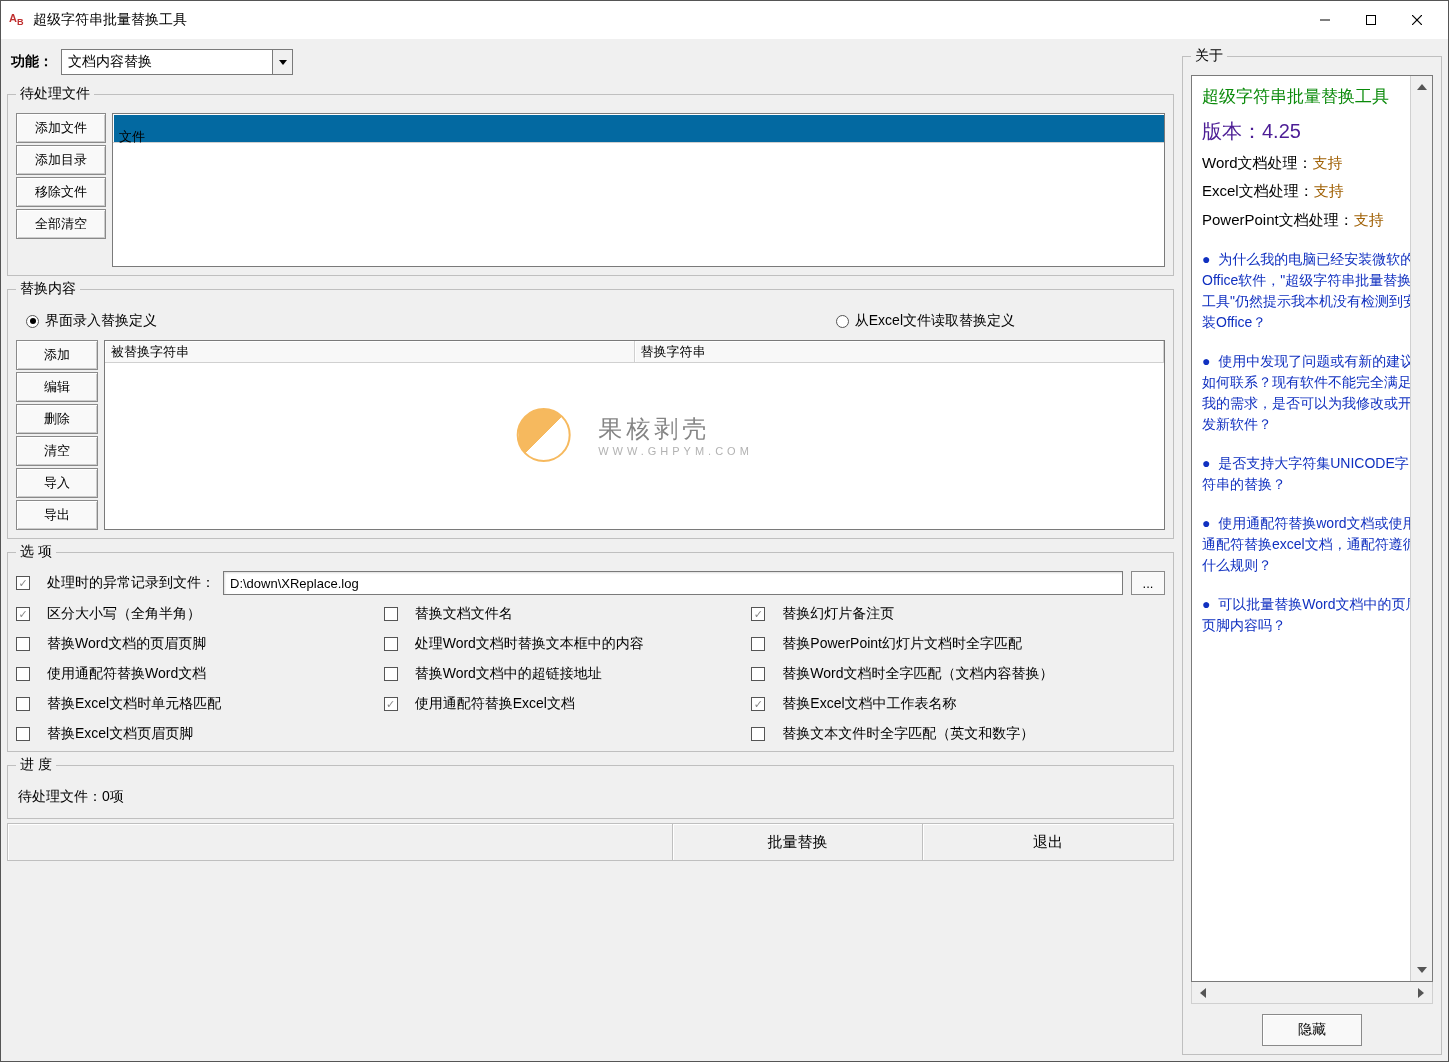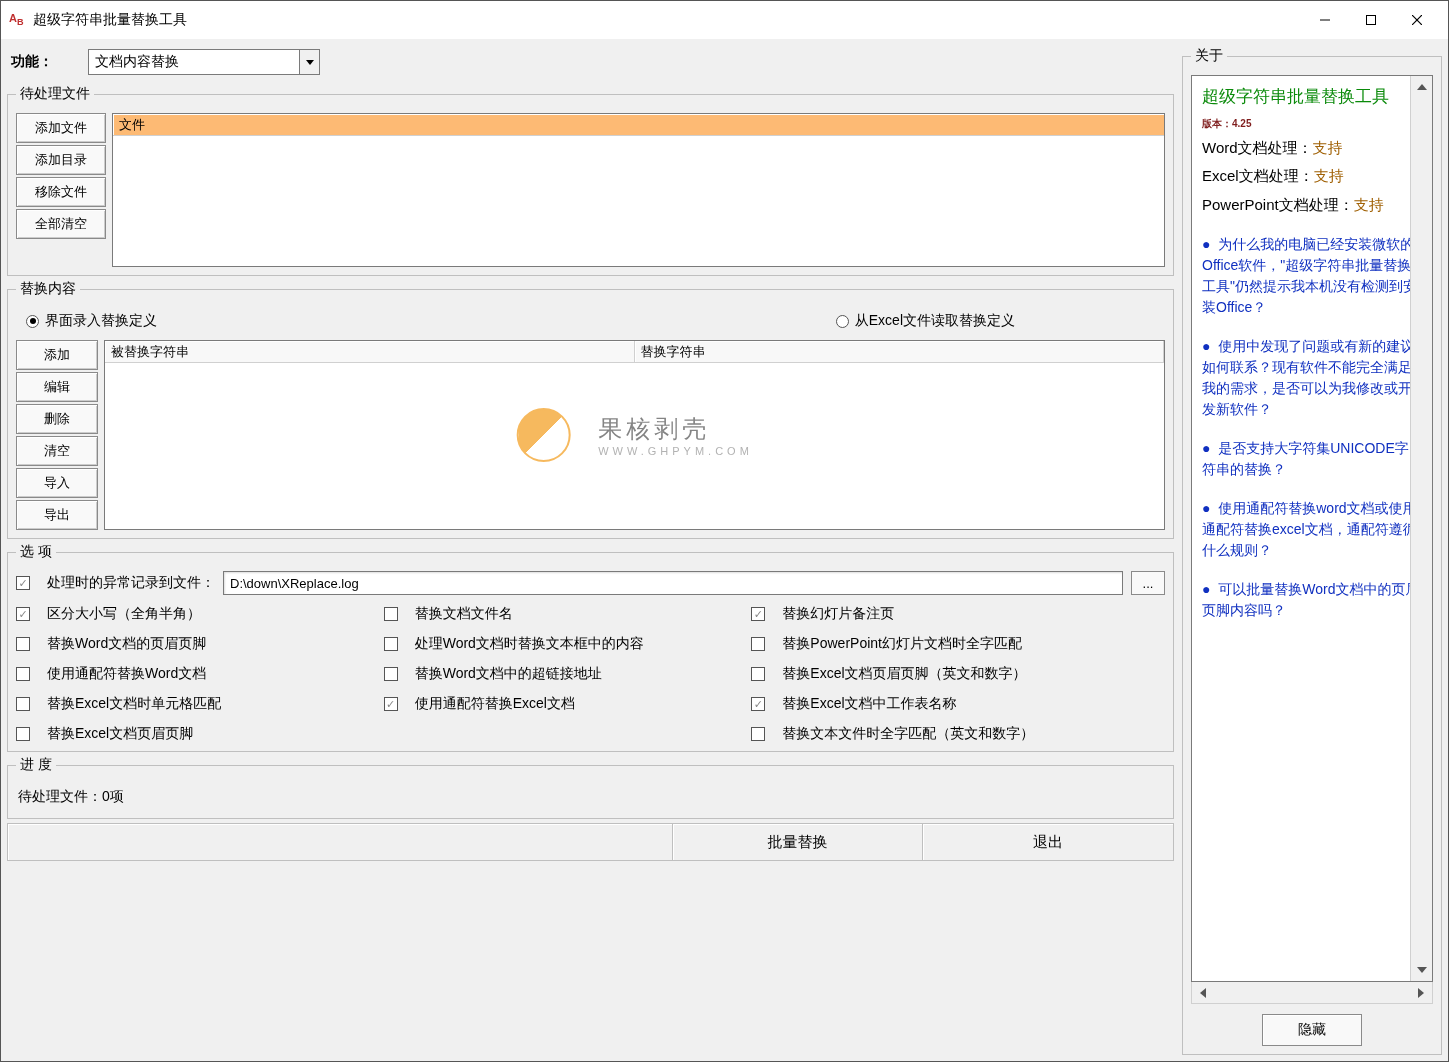--- a/index.html
+++ b/index.html
@@ -72,21 +72,20 @@
 .combo {
   position: relative;
   width: 232px;
   height: 26px;
   background: #fff;
   border: 1px solid #7a7a7a;
   display: flex;
   align-items: center;
   padding: 0 22px 0 6px;
   font-size: 14px;
-  margin-left: 27px;
 }
 .combo .arrow {
   position: absolute;
   right: 0; top: 0; bottom: 0;
   width: 20px;
   border-left: 1px solid #7a7a7a;
   background: #f0f0f0;
   display: flex; align-items: center; justify-content: center;
 }
 .combo .arrow::after {
@@ -120,23 +119,23 @@
   cursor: default;
 }
 .filelist {
   flex: 1;
   border: 1px solid #7a7a7a;
   background: #fff;
   height: 154px;
 }
 .filelist .hdr {
   height: 22px;
-  background: #fdba74;
+  background: #0369a1;
   border-bottom: 1px solid #d0d0d0;
-  padding: 2px 6px;
+  padding: 14px 6px;
   font-size: 13px;
   box-shadow: inset 1px 1px 0 #fff;
 }
 
 .radios { display: flex; gap: 40px; padding: 4px 10px 10px 10px; }
 .radio { display: flex; align-items: center; gap: 6px; font-size: 14px; }
 .radio .rdot {
   width: 13px; height: 13px;
   border: 1px solid #555;
   border-radius: 50%;
@@ -263,21 +262,21 @@
   flex: 1;
   border: 1px solid #7a7a7a;
   background: #fff;
   padding: 8px 10px;
   font-size: 15px;
   line-height: 1.5;
   overflow: hidden;
   position: relative;
 }
 .aboutbox .title1 { color: #0a8a0a; font-size: 17px; }
-.aboutbox .ver { color: #7f1d1d; font-size: 10px; margin-top: 6px; font-weight: bold; }
+.aboutbox .ver { color: #4c1d95; font-size: 20px; margin-top: 6px; }
 .aboutbox .sup { margin-top: 6px; font-size: 15px; }
 .aboutbox .sup .g { color: #a16207; text-align: right; }
 .aboutbox .faq { color: #1030c0; margin-top: 18px; font-size: 14px; }
 .aboutbox .faq .bullet { color: #1030c0; }
 .vscroll {
   position: absolute;
   right: 0; top: 0; bottom: 0;
   width: 22px;
   background: #f0f0f0;
   border-left: 1px solid #d0d0d0;
@@ -460,21 +459,21 @@
           <div class="chk">
               <span class="box"></span>
               <span>使用通配符替换Word文档</span>
             </div>
           <div class="chk">
               <span class="box"></span>
               <span>替换Word文档中的超链接地址</span>
             </div>
           <div class="chk">
               <span class="box"></span>
-              <span>替换Excel文档页眉页脚（英文和数字）</span>
+              <span>替换Word文档时全字匹配（文档内容替换）</span>
             </div>
 
           <div class="chk">
               <span class="box"></span>
               <span>替换Excel文档时单元格匹配</span>
             </div>
           <div class="chk checked grayed">
               <span class="box"></span>
               <span>使用通配符替换Excel文档</span>
             </div>

